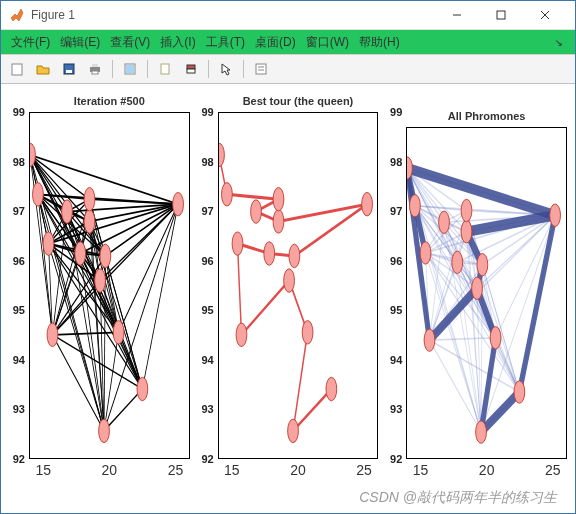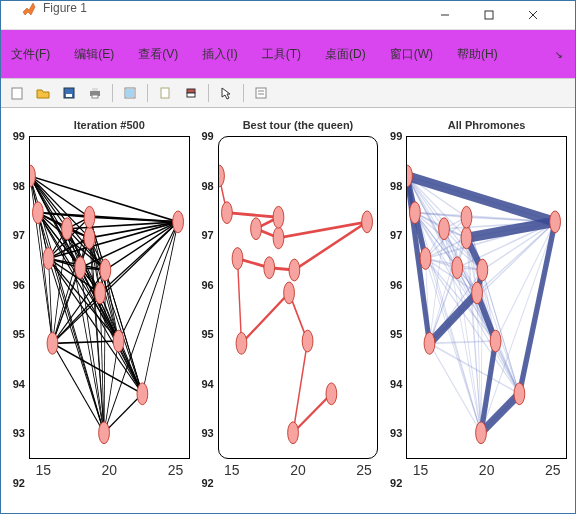--- a/index.html
+++ b/index.html
@@ -1,21 +1,21 @@
 <!DOCTYPE html>
 <html><head>
 <meta charset="utf-8">
 <style>
   body { margin:0; font-family:"Microsoft YaHei","Segoe UI",sans-serif; font-size:12px; color:#333; background:#fff; }
   .window { width:576px; height:514px; border:1px solid #3a76a8; box-sizing:border-box; position:relative; background:#f0f0f0; }
-  .titlebar { height:28px; display:flex; align-items:flex-start; padding:0 20px; background:#fff; border-bottom:1px solid #e0e0e0; }
+  .titlebar { height:28px; display:flex; align-items:center; padding:0 8px; background:#fff; border-bottom:1px solid #e0e0e0; }
   .app-icon { width:16px; height:16px; margin-right:6px; }
   .title-text { flex:1; color:#555; font-size:12px; }
   .win-btn { width:44px; height:28px; display:flex; align-items:center; justify-content:center; color:#444; cursor:pointer; }
-  .menubar { height:24px; display:flex; align-items:center; padding:12px 6px; gap:16px; background:#d946ef; border-bottom:1px solid #d0d0d0; }
+  .menubar { height:24px; display:flex; align-items:center; padding:0 6px; gap:2px; background:#22c55e; border-bottom:1px solid #d0d0d0; }
   .menu-item { padding:2px 4px; cursor:pointer; font-size:12px; }
   .dock-arrow { margin-left:auto; padding:0 6px; font-size:10px; }
   .toolbar { height:28px; display:flex; align-items:center; padding:0 4px; gap:2px; border-bottom:1px solid #c0c0c0; background:#f4f4f4; }
   .tool-sep { width:1px; height:18px; background:#c0c0c0; margin:0 3px; }
   .tool-btn { width:22px; height:22px; border:1px solid transparent; display:flex; align-items:center; justify-content:center; cursor:pointer; border-radius:2px; }
   .canvas-area { position:relative; flex:1; background:#fff; }
   .plot-row { display:flex; position:absolute; top:10px; left:0; right:8px; bottom:36px; }
   .subplot { position:relative; display:flex; }
   .yaxis { width:28px; position:relative; font-size:11px; color:#222; }
   .ytick { position:absolute; right:4px; transform:translateY(-50%);font-weight:bold; }
@@ -256,21 +256,21 @@
             <div class="yaxis">
               <span class="ytick" style="top: 365px;">92</span>
               <span class="ytick" style="top: 315.429px;">93</span>
               <span class="ytick" style="top: 265.857px;">94</span>
               <span class="ytick" style="top: 216.286px;">95</span>
               <span class="ytick" style="top: 166.714px;">96</span>
               <span class="ytick" style="top: 117.143px;">97</span>
               <span class="ytick" style="top: 67.5714px;">98</span>
               <span class="ytick" style="top: 18px;">99</span>
             </div>
-            <div class="plotbox" style="margin-top: 18px; margin-bottom: 18px; border-radius: 10px;"><div class="ptitle">Best tour (the queen)</div><div class="xaxis">
+            <div class="plotbox" style="margin-top: 18px; margin-bottom: 18px;"><div class="ptitle">Best tour (the queen)</div><div class="xaxis">
                 <span class="xtick" style="left: 8.33333%;">15</span>
                 <span class="xtick" style="left: 50%;">20</span>
                 <span class="xtick" style="left: 91.6667%;">25</span>
               </div><svg width="100%" height="100%" viewBox="0 0 100 100" preserveAspectRatio="none">
                 <path d="M 0 12.142857142857062 L 4.9999999999999964 23.57142857142865 L 37.5 25 L 23.33333333333334 28.57142857142857 L 37.5 31.428571428571466 L 93.33333333333333 26.428571428571345 L 47.49999999999999 41.42857142857151 L 31.66666666666667 40.71428571428563 L 11.66666666666667 37.85714285714294 L 14.16666666666666 64.28571428571429 L 44.16666666666667 48.571428571428655 L 55.83333333333332 63.57142857142861 L 46.66666666666668 92.14285714285718 L 70.83333333333334 79.99999999999991" fill="none" stroke="#e34a4a" stroke-width="0.9"></path>
                 <circle cx="0" cy="12.142857142857062" r="3.4" fill="#f7a3a0" stroke="#c23a2e" stroke-width="0.9" vector-effect="non-scaling-stroke"></circle>
                 <circle cx="4.9999999999999964" cy="23.57142857142865" r="3.4" fill="#f7a3a0" stroke="#c23a2e" stroke-width="0.9" vector-effect="non-scaling-stroke"></circle>
                 <circle cx="11.66666666666667" cy="37.85714285714294" r="3.4" fill="#f7a3a0" stroke="#c23a2e" stroke-width="0.9" vector-effect="non-scaling-stroke"></circle>
                 <circle cx="23.33333333333334" cy="28.57142857142857" r="3.4" fill="#f7a3a0" stroke="#c23a2e" stroke-width="0.9" vector-effect="non-scaling-stroke"></circle>
                 <circle cx="37.5" cy="31.428571428571466" r="3.4" fill="#f7a3a0" stroke="#c23a2e" stroke-width="0.9" vector-effect="non-scaling-stroke"></circle>
@@ -289,21 +289,21 @@
             <div class="yaxis">
               <span class="ytick" style="top: 365px;">92</span>
               <span class="ytick" style="top: 315.429px;">93</span>
               <span class="ytick" style="top: 265.857px;">94</span>
               <span class="ytick" style="top: 216.286px;">95</span>
               <span class="ytick" style="top: 166.714px;">96</span>
               <span class="ytick" style="top: 117.143px;">97</span>
               <span class="ytick" style="top: 67.5714px;">98</span>
               <span class="ytick" style="top: 18px;">99</span>
             </div>
-            <div class="plotbox" style="margin-top: 18px; margin-bottom: 18px;"><div class="ptitle">All Phromones</div><div class="xaxis">
+            <div class="plotbox" style="margin-top: 33px; margin-bottom: 18px;"><div class="ptitle">All Phromones</div><div class="xaxis">
                 <span class="xtick" style="left: 8.33333%;">15</span>
                 <span class="xtick" style="left: 50%;">20</span>
                 <span class="xtick" style="left: 91.6667%;">25</span>
               </div><svg width="100%" height="100%" viewBox="0 0 100 100" preserveAspectRatio="none">
                 <line x1="0" y1="12.142857142857062" x2="4.9999999999999964" y2="23.57142857142865" stroke="#5a6fc0" stroke-width="0.5" stroke-opacity="0.25"></line>
                 <line x1="0" y1="12.142857142857062" x2="11.66666666666667" y2="37.85714285714294" stroke="#5a6fc0" stroke-width="0.5" stroke-opacity="0.25"></line>
                 <line x1="0" y1="12.142857142857062" x2="23.33333333333334" y2="28.57142857142857" stroke="#5a6fc0" stroke-width="0.5" stroke-opacity="0.25"></line>
                 <line x1="0" y1="12.142857142857062" x2="37.5" y2="31.428571428571466" stroke="#5a6fc0" stroke-width="0.5" stroke-opacity="0.25"></line>
                 <line x1="0" y1="12.142857142857062" x2="47.49999999999999" y2="41.42857142857151" stroke="#5a6fc0" stroke-width="0.5" stroke-opacity="0.25"></line>
                 <line x1="0" y1="12.142857142857062" x2="37.5" y2="25" stroke="#5a6fc0" stroke-width="0.5" stroke-opacity="0.25"></line>
@@ -413,15 +413,16 @@
                 <circle cx="31.66666666666667" cy="40.71428571428563" r="3.4" fill="#f7a3a0" stroke="#c23a2e" stroke-width="0.9" vector-effect="non-scaling-stroke"></circle>
                 <circle cx="14.16666666666666" cy="64.28571428571429" r="3.4" fill="#f7a3a0" stroke="#c23a2e" stroke-width="0.9" vector-effect="non-scaling-stroke"></circle>
                 <circle cx="44.16666666666667" cy="48.571428571428655" r="3.4" fill="#f7a3a0" stroke="#c23a2e" stroke-width="0.9" vector-effect="non-scaling-stroke"></circle>
                 <circle cx="55.83333333333332" cy="63.57142857142861" r="3.4" fill="#f7a3a0" stroke="#c23a2e" stroke-width="0.9" vector-effect="non-scaling-stroke"></circle>
                 <circle cx="93.33333333333333" cy="26.428571428571345" r="3.4" fill="#f7a3a0" stroke="#c23a2e" stroke-width="0.9" vector-effect="non-scaling-stroke"></circle>
                 <circle cx="70.83333333333334" cy="79.99999999999991" r="3.4" fill="#f7a3a0" stroke="#c23a2e" stroke-width="0.9" vector-effect="non-scaling-stroke"></circle>
                 <circle cx="46.66666666666668" cy="92.14285714285718" r="3.4" fill="#f7a3a0" stroke="#c23a2e" stroke-width="0.9" vector-effect="non-scaling-stroke"></circle>
               </svg></div>
           </div>
         </div>
+      <div class="watermark">CSDN @敲代码两年半的练习生</div>
     </div>
   </div>
 </div>
 
 </body></html>

